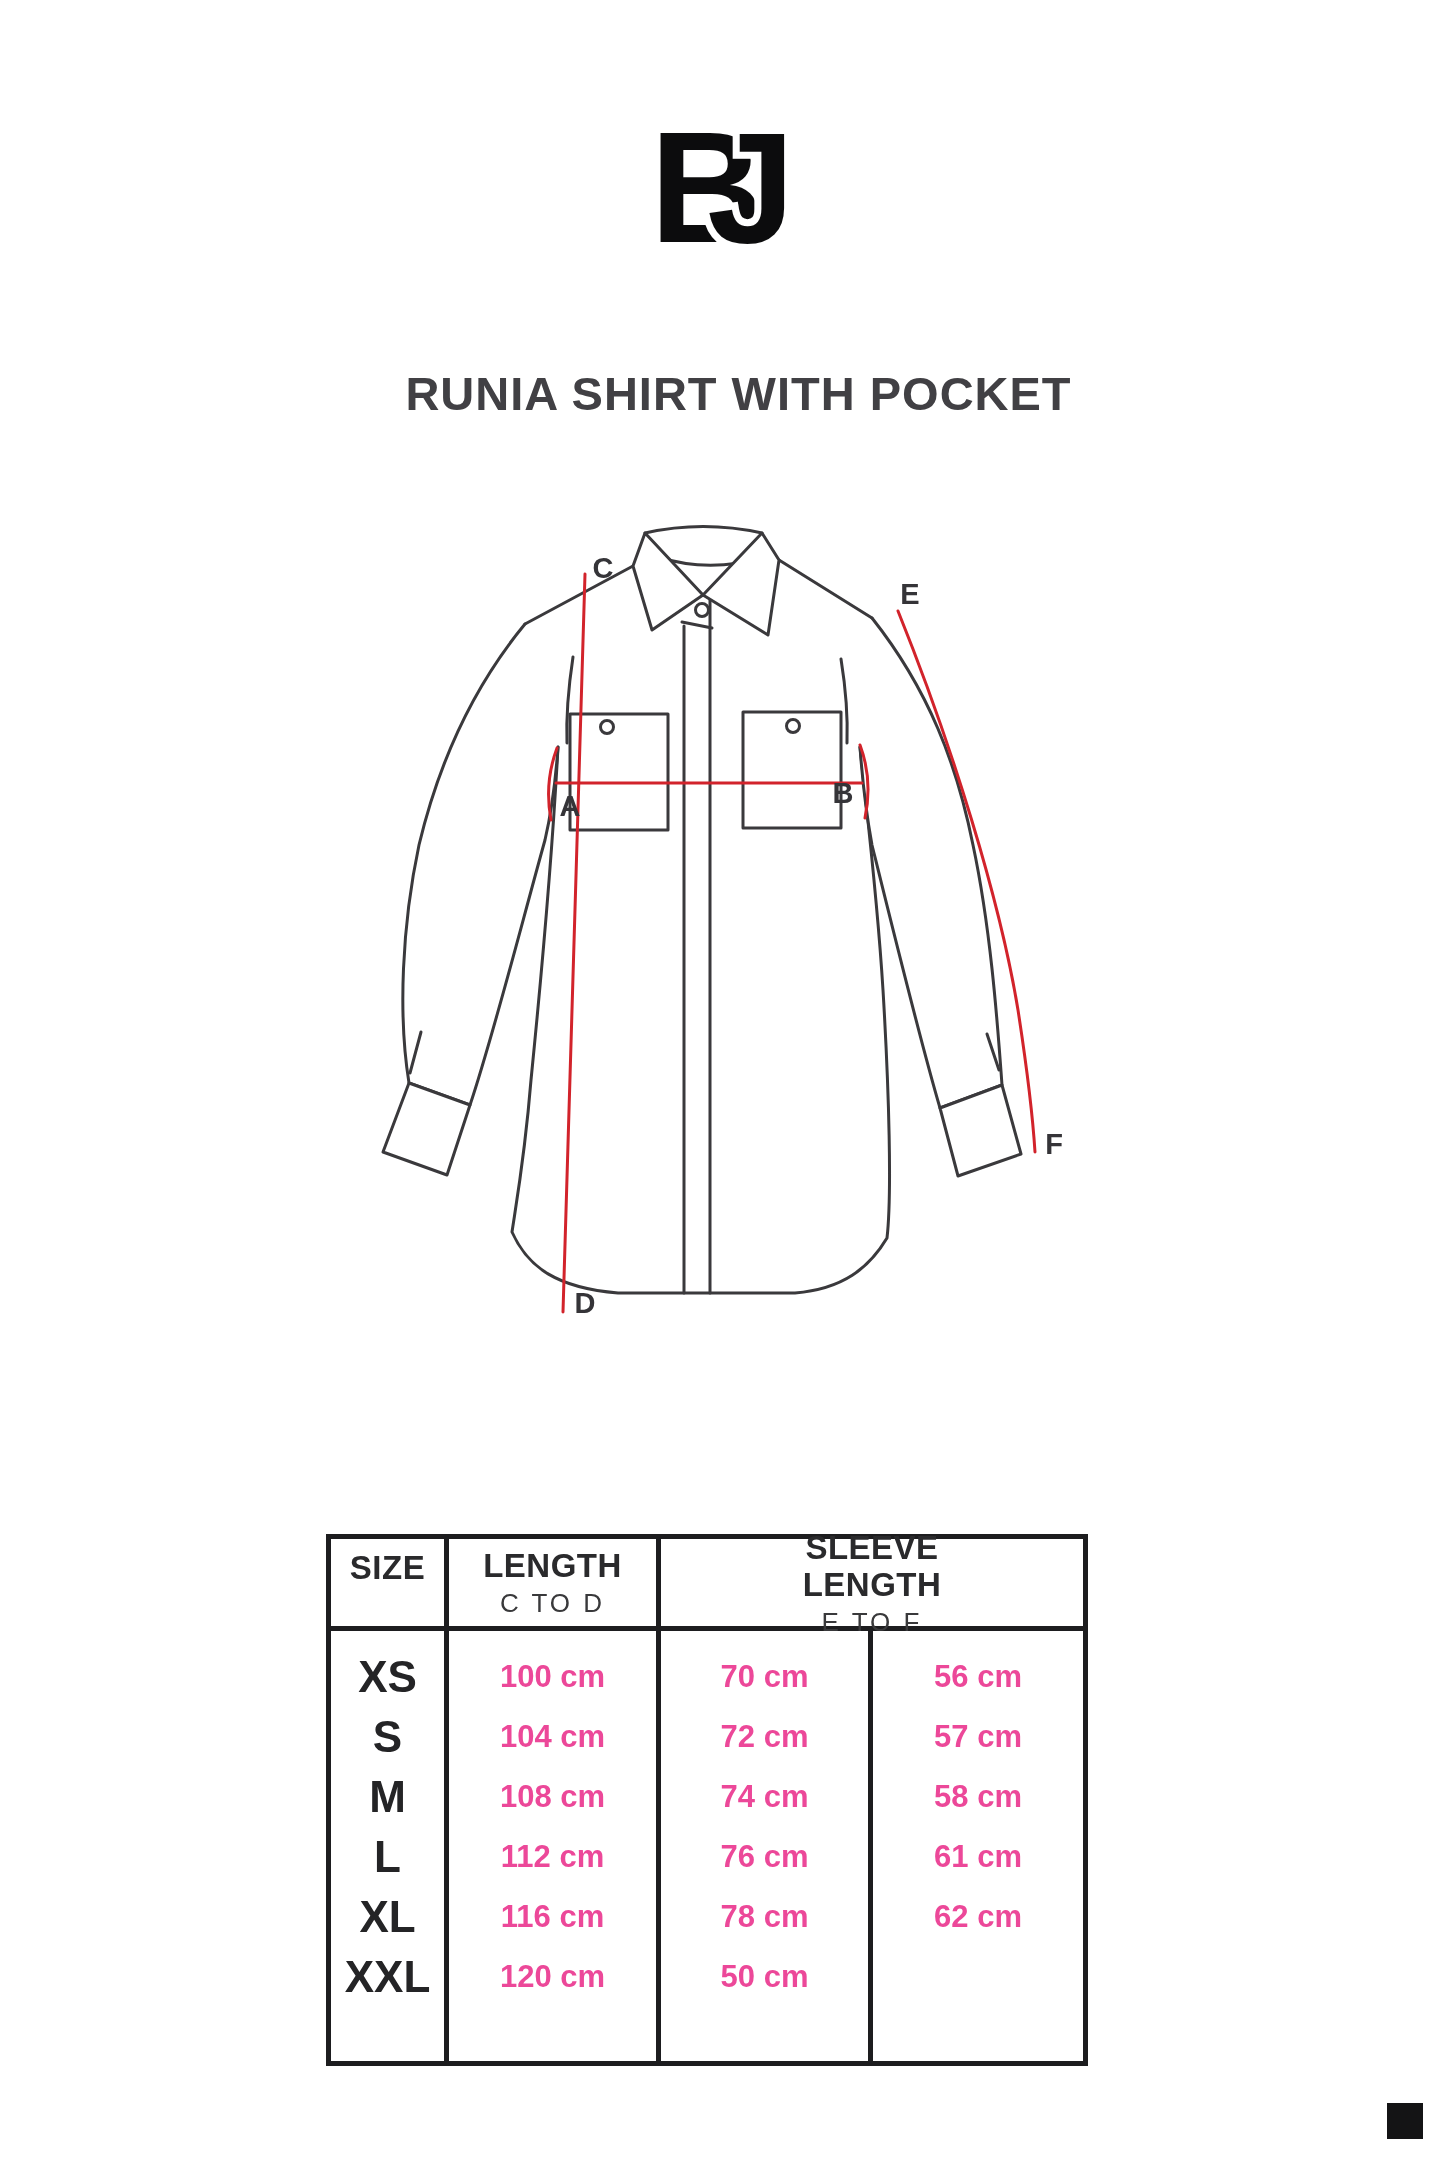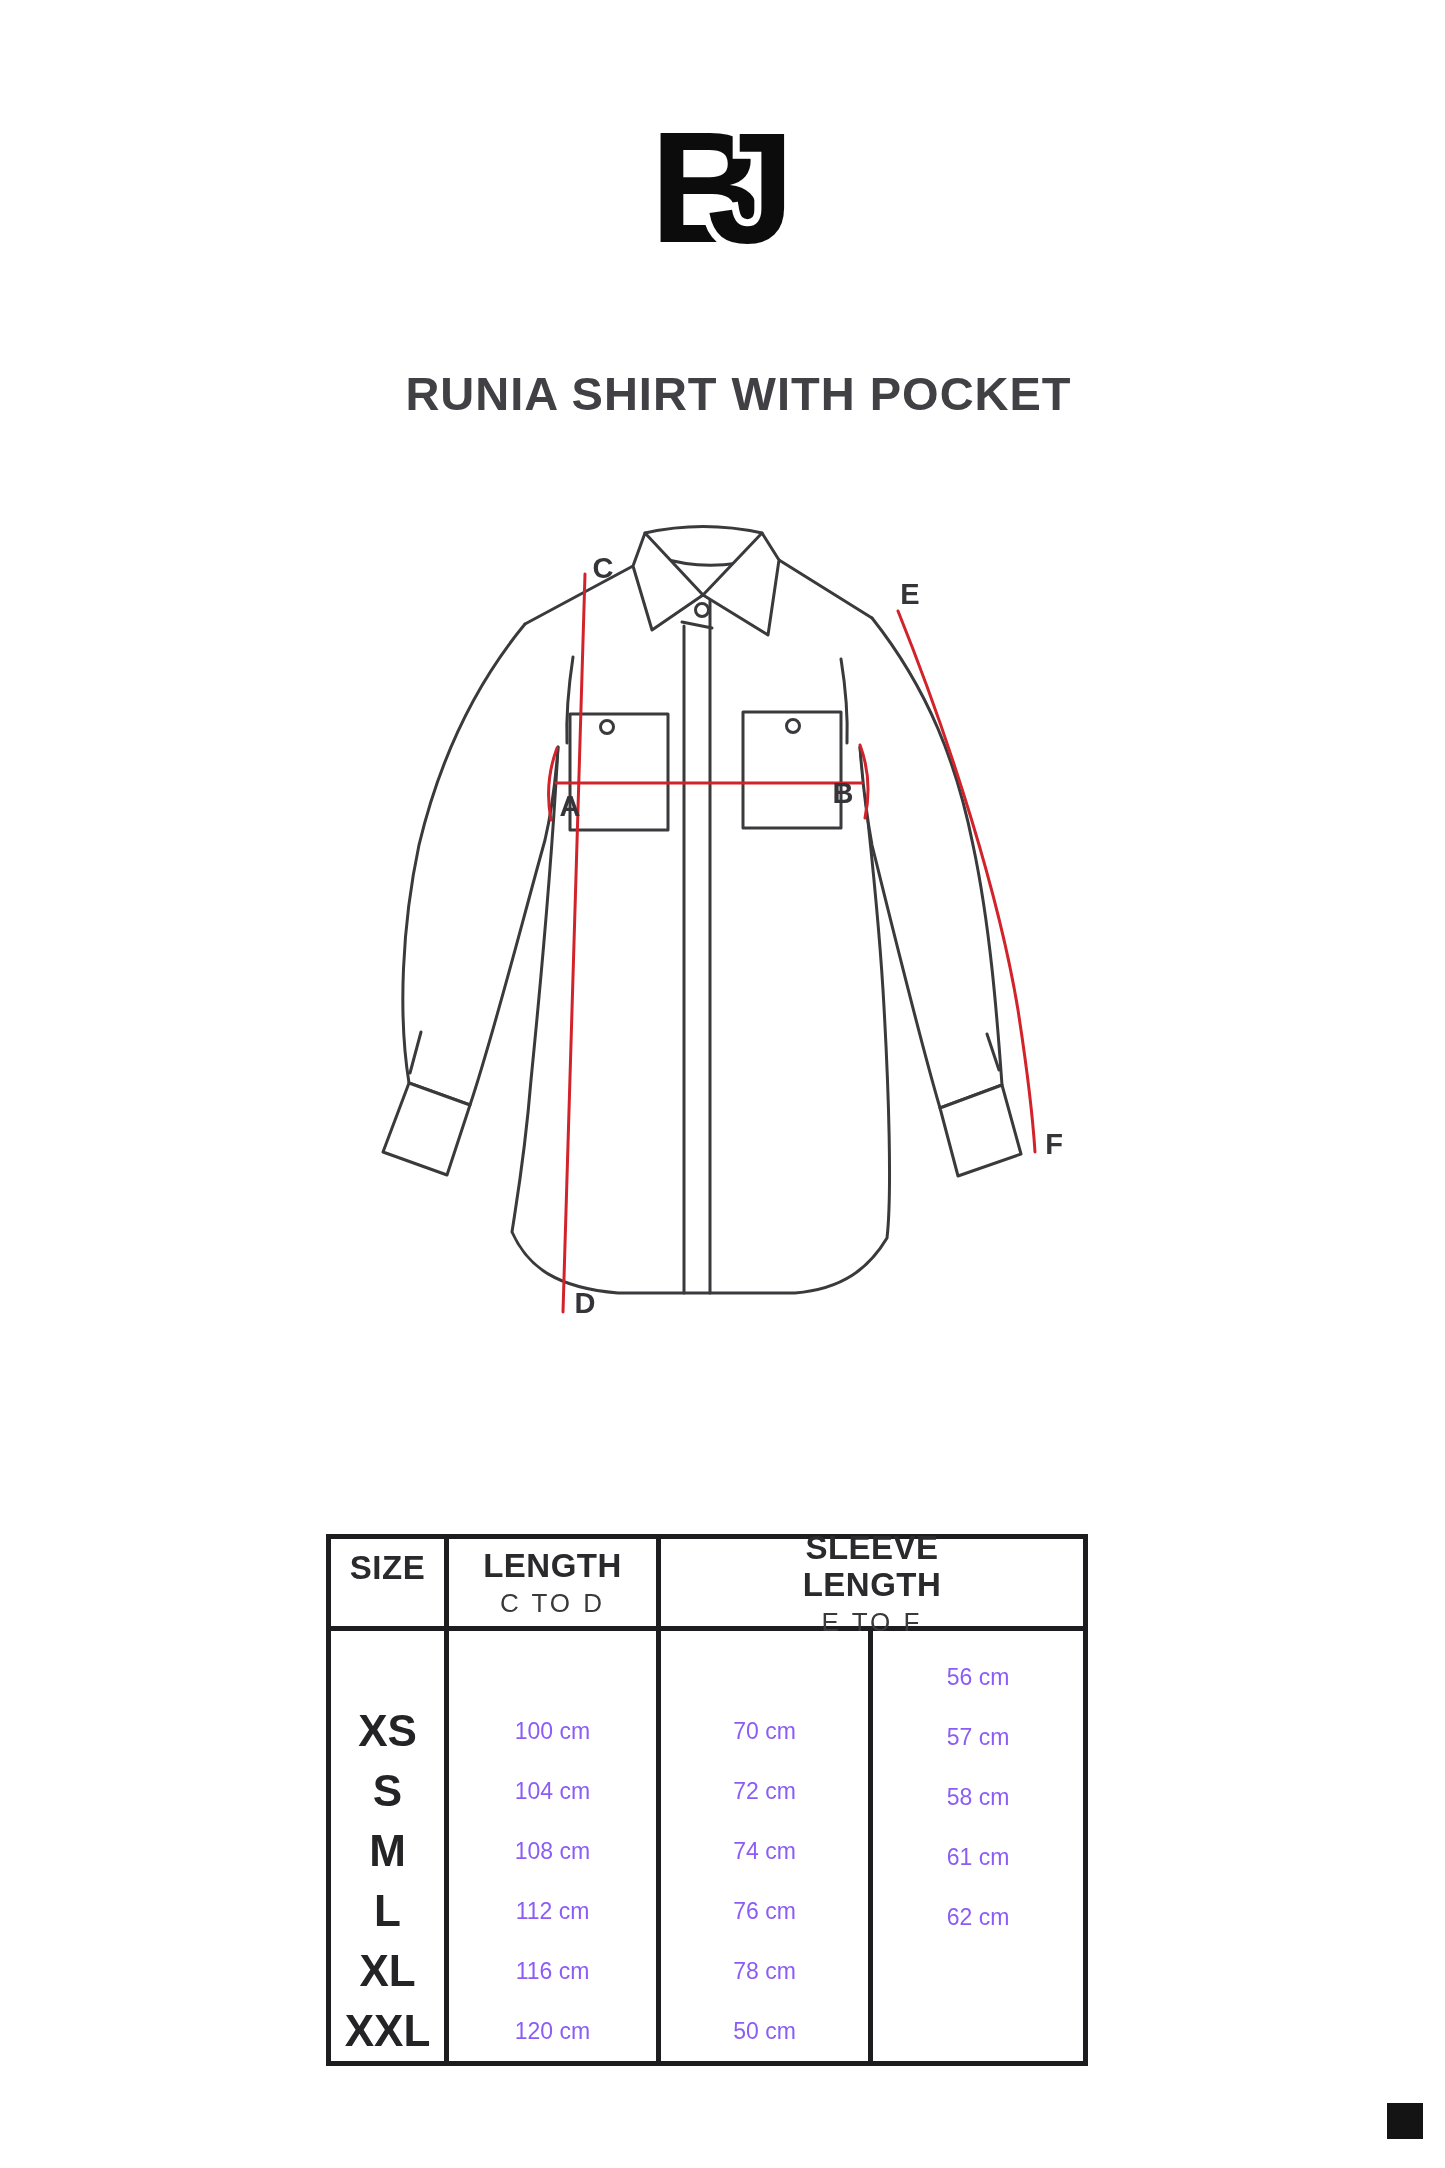--- a/index.html
+++ b/index.html
@@ -36,32 +36,32 @@
     display:flex;flex-direction:column;
   }
   .t-header{display:flex;flex-direction:row;height:92px;box-sizing:border-box;
     border-bottom:5px solid #1d1d1f;flex:none;}
   .t-body{display:flex;flex-direction:row;flex:1;}
   .t-col,.th{box-sizing:border-box;}
   .cw0{width:118px;flex:none;}
   .cw1{width:212px;flex:none;}
   .cw2{width:212px;flex:none;}
   .cw3{flex:1;}
-  .bdr{border-right:5px solid #1d1d1f;justify-content:flex-end;}
+  .bdr{border-right:5px solid #1d1d1f;}
   .th{display:flex;flex-direction:column;align-items:center;justify-content:center;}
   .th .main{font-size:33px;line-height:37px;font-weight:bold;color:#2a2a2c;
     text-align:center;letter-spacing:.5px;}
   .th .sub{font-size:26px;line-height:30px;font-weight:normal;color:#39393b;
     letter-spacing:3px;margin-top:4px;}
   .th-size{padding-bottom:30px;}
   .th-sleeve .main{max-width:150px;}
   .t-col{display:flex;flex-direction:column;padding-top:16px;}
   .cell{height:60px;display:flex;align-items:center;justify-content:center;flex:none;}
   .cell-size{font-size:44px;font-weight:bold;color:#242426;}
-  .cell-val{font-size:23px;font-weight:normal;color:#8b5cf6;}
+  .cell-val{font-size:31px;font-weight:bold;color:#ec4899;}
   
   .corner-square{position:absolute;left:1387px;top:2103px;width:36px;height:36px;background:#141415;}
 </style>
 </head>
 <body>
 
 <div class="logo">
   <span class="logo-b">B</span>
   <span class="logo-j logo-j-outline">J</span>
   <span class="logo-j">J</span>

